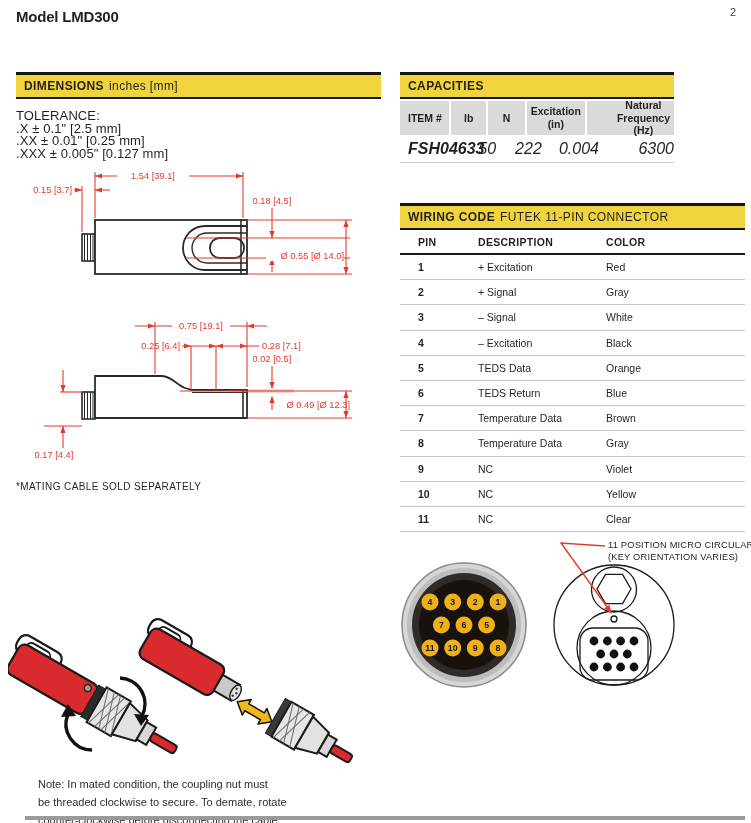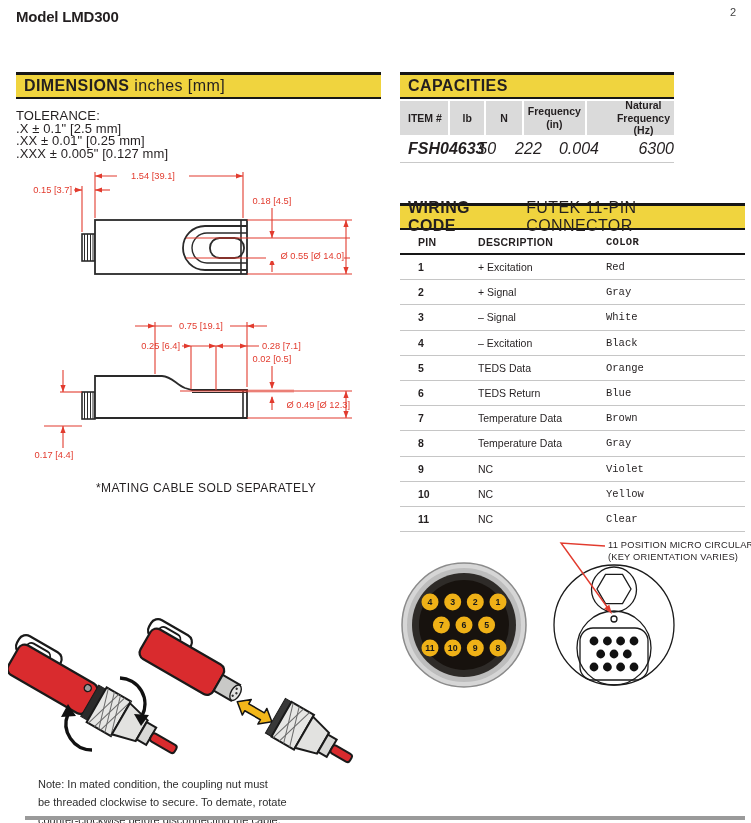--- a/index.html
+++ b/index.html
@@ -2,41 +2,41 @@
 <html><head>
 <meta charset="utf-8">
 <style>
   html,body{margin:0;padding:0;background:#fff;}
   #page{position:relative;width:751px;height:823px;background:#fff;overflow:hidden;
         font-family:"Liberation Sans",sans-serif;color:#231f20;}
   .abs{position:absolute;}
   
   .bar{box-sizing:border-box;height:27px;background:#F0D43E;border-top:3px solid #161616;
        border-bottom:2px solid #161616;display:flex;align-items:center;padding-left:8px;
-       font-size:16px;letter-spacing:.4px;}
+       font-size:12px;letter-spacing:.4px;}
   .bar b{font-weight:700;margin-right:5px;}
   
   .cap-head{display:flex;gap:2px;background:#fff;}
   .caph{background:#DADADA;height:34px;display:flex;align-items:center;justify-content:center;
         font-weight:700;font-size:10.5px;text-align:center;line-height:1.22;box-sizing:border-box;padding:0 4px;}
   .cap-row{display:flex;border-bottom:1px solid #c9c9c9;}
   .capc{height:27px;display:flex;align-items:center;justify-content:center;font-size:16px;box-sizing:border-box;font-style:italic;}
   .cw0{width:67px;justify-content:flex-start;padding-left:8px;}
   .cw1{width:48px;}.cw2{width:50px;}.cw3{width:70px;}.cw4{flex:1;padding-left:30px;}
   .cap-item{font-weight:700;}
   
   .wir-head{display:flex;height:23px;align-items:center;border-bottom:2.5px solid #161616;
             font-weight:700;font-size:10.5px;letter-spacing:.3px;}
   .wir-row{display:flex;height:24.2px;align-items:center;border-bottom:1px solid #c6c6c6;font-size:10.5px;}
   .ww0{width:78px;box-sizing:border-box;padding-left:18px;}
   .ww1{width:128px;box-sizing:border-box;}
-  .ww2{flex:1;font-family:Liberation Mono, monospace;}
+  .ww2{flex:1;}
   .wir-row .ww0{font-weight:700;}
   .tol{font-size:13px;line-height:12.6px;letter-spacing:.1px;}
-  .mating{font-size:12px;letter-spacing:.4px;text-align:center;}
+  .mating{font-size:10px;letter-spacing:.4px;}
   .note{font-size:11px;line-height:18px;color:#2e2e2e;}
   .title{font-size:15px;font-weight:700;letter-spacing:-.2px;}
   .pageno{font-size:11px;color:#444;}
   .grayrule{background:#9a9a9a;height:4px;}
   svg text{font-family:"Liberation Sans",sans-serif;}
   .dimtxt{font-size:9.3px;fill:#E23B2E;}
   .lbltxt{font-size:9.3px;fill:#231f20;letter-spacing:.2px;}
 </style>
 </head>
 <body>
@@ -160,21 +160,21 @@
   <div class="abs mating" style="left:16px;top:481px;width:380px;">*MATING CABLE SOLD SEPARATELY</div>
 
   <div class="abs" style="left:400px;top:72px;width:274px;">
     <div class="bar">
       <b>CAPACITIES</b>
     </div>
     <div class="cap-head" style="margin-top:2px;">
         <div class="caph cw0">ITEM #</div>
         <div class="caph cw1">lb</div>
         <div class="caph cw2">N</div>
-        <div class="caph cw3">Frequency (in)</div>
+        <div class="caph cw3">Excitation (in)</div>
         <div class="caph cw4">Natural Frequency (Hz)</div>
       </div>
     <div id="cap-body">
         <div class="cap-row">
           <div class="capc cw0 cap-item">FSH04633</div>
           <div class="capc cw1">50</div>
           <div class="capc cw2">222</div>
           <div class="capc cw3">0.004</div>
           <div class="capc cw4">6300</div>
         </div>

